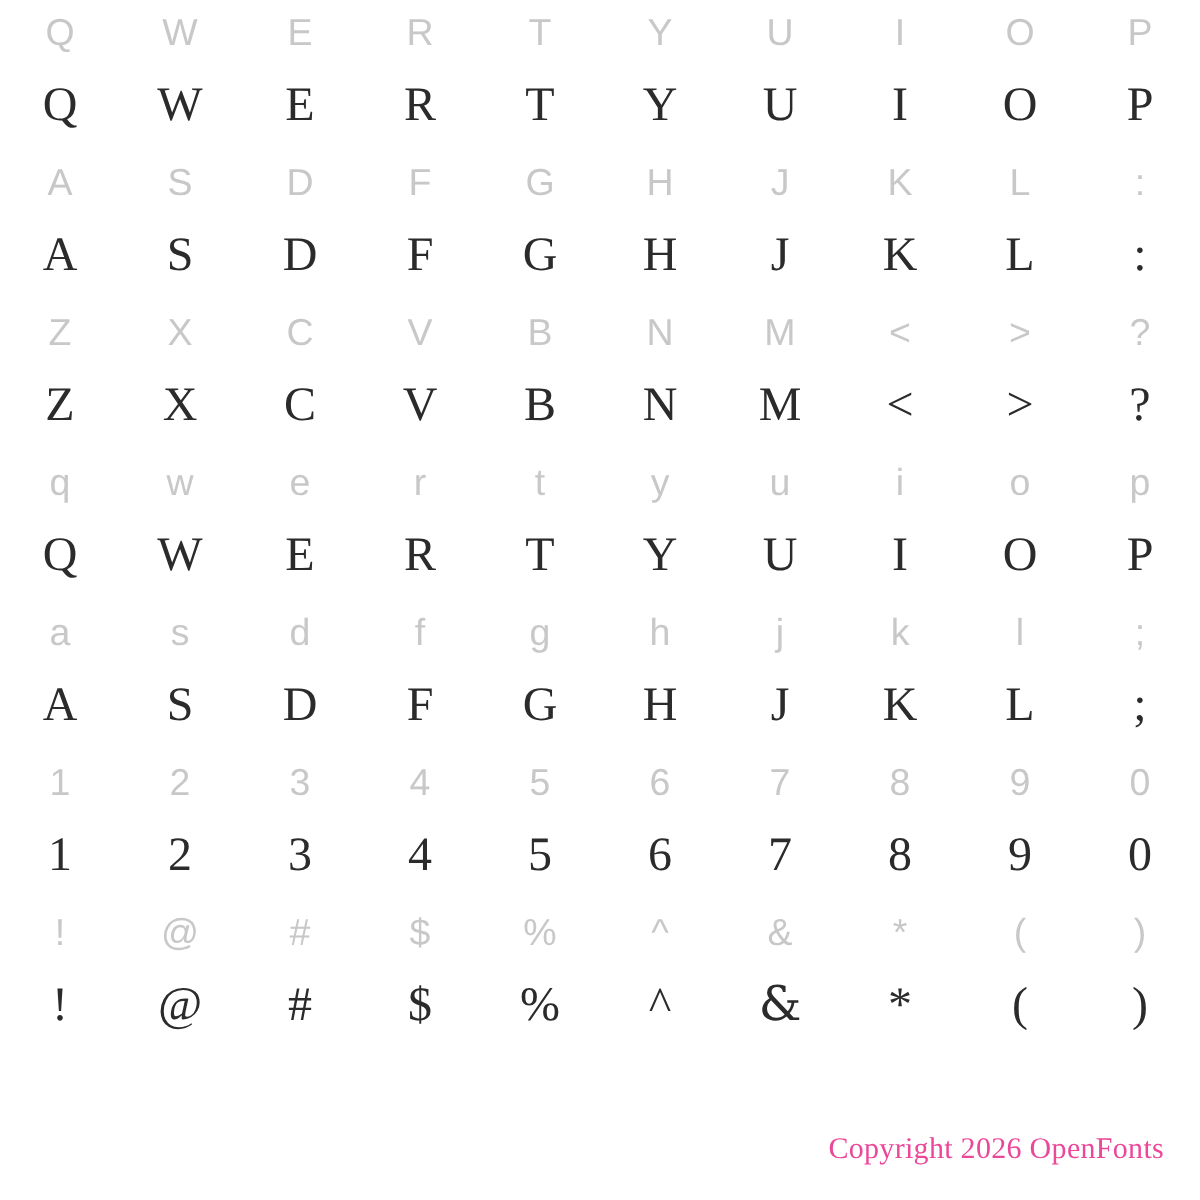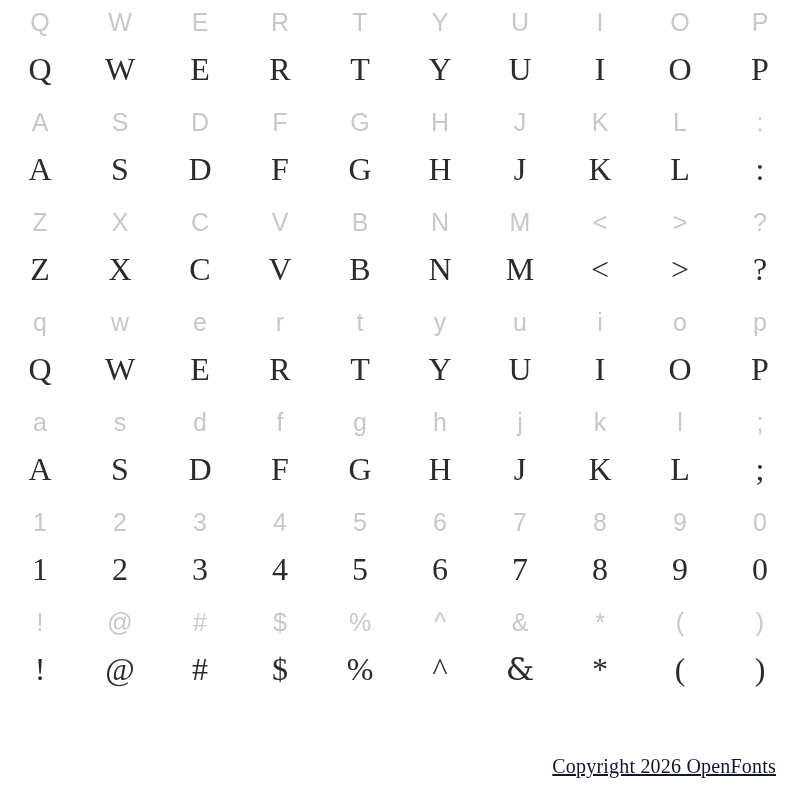--- a/index.html
+++ b/index.html
@@ -61,23 +61,22 @@
   }
   .key-glyph.amp {
     font-family: "DejaVu Serif", serif;
   }
   #footer {
     position: absolute;
     right: 24px;
     bottom: 22px;
     font-family: "Liberation Serif", serif;
     font-size: 20px;
-    color: #0f172a;
+    color: #ec4899;
     letter-spacing: 0.2px;
-    text-decoration: underline;
   }
 </style>
 </head>
 <body>
 
 <div id="specimen">
     <div class="kb-row">
       <div class="kb-cell">
         <div class="key-label">Q</div>
         <div class="key-glyph">Q</div>

